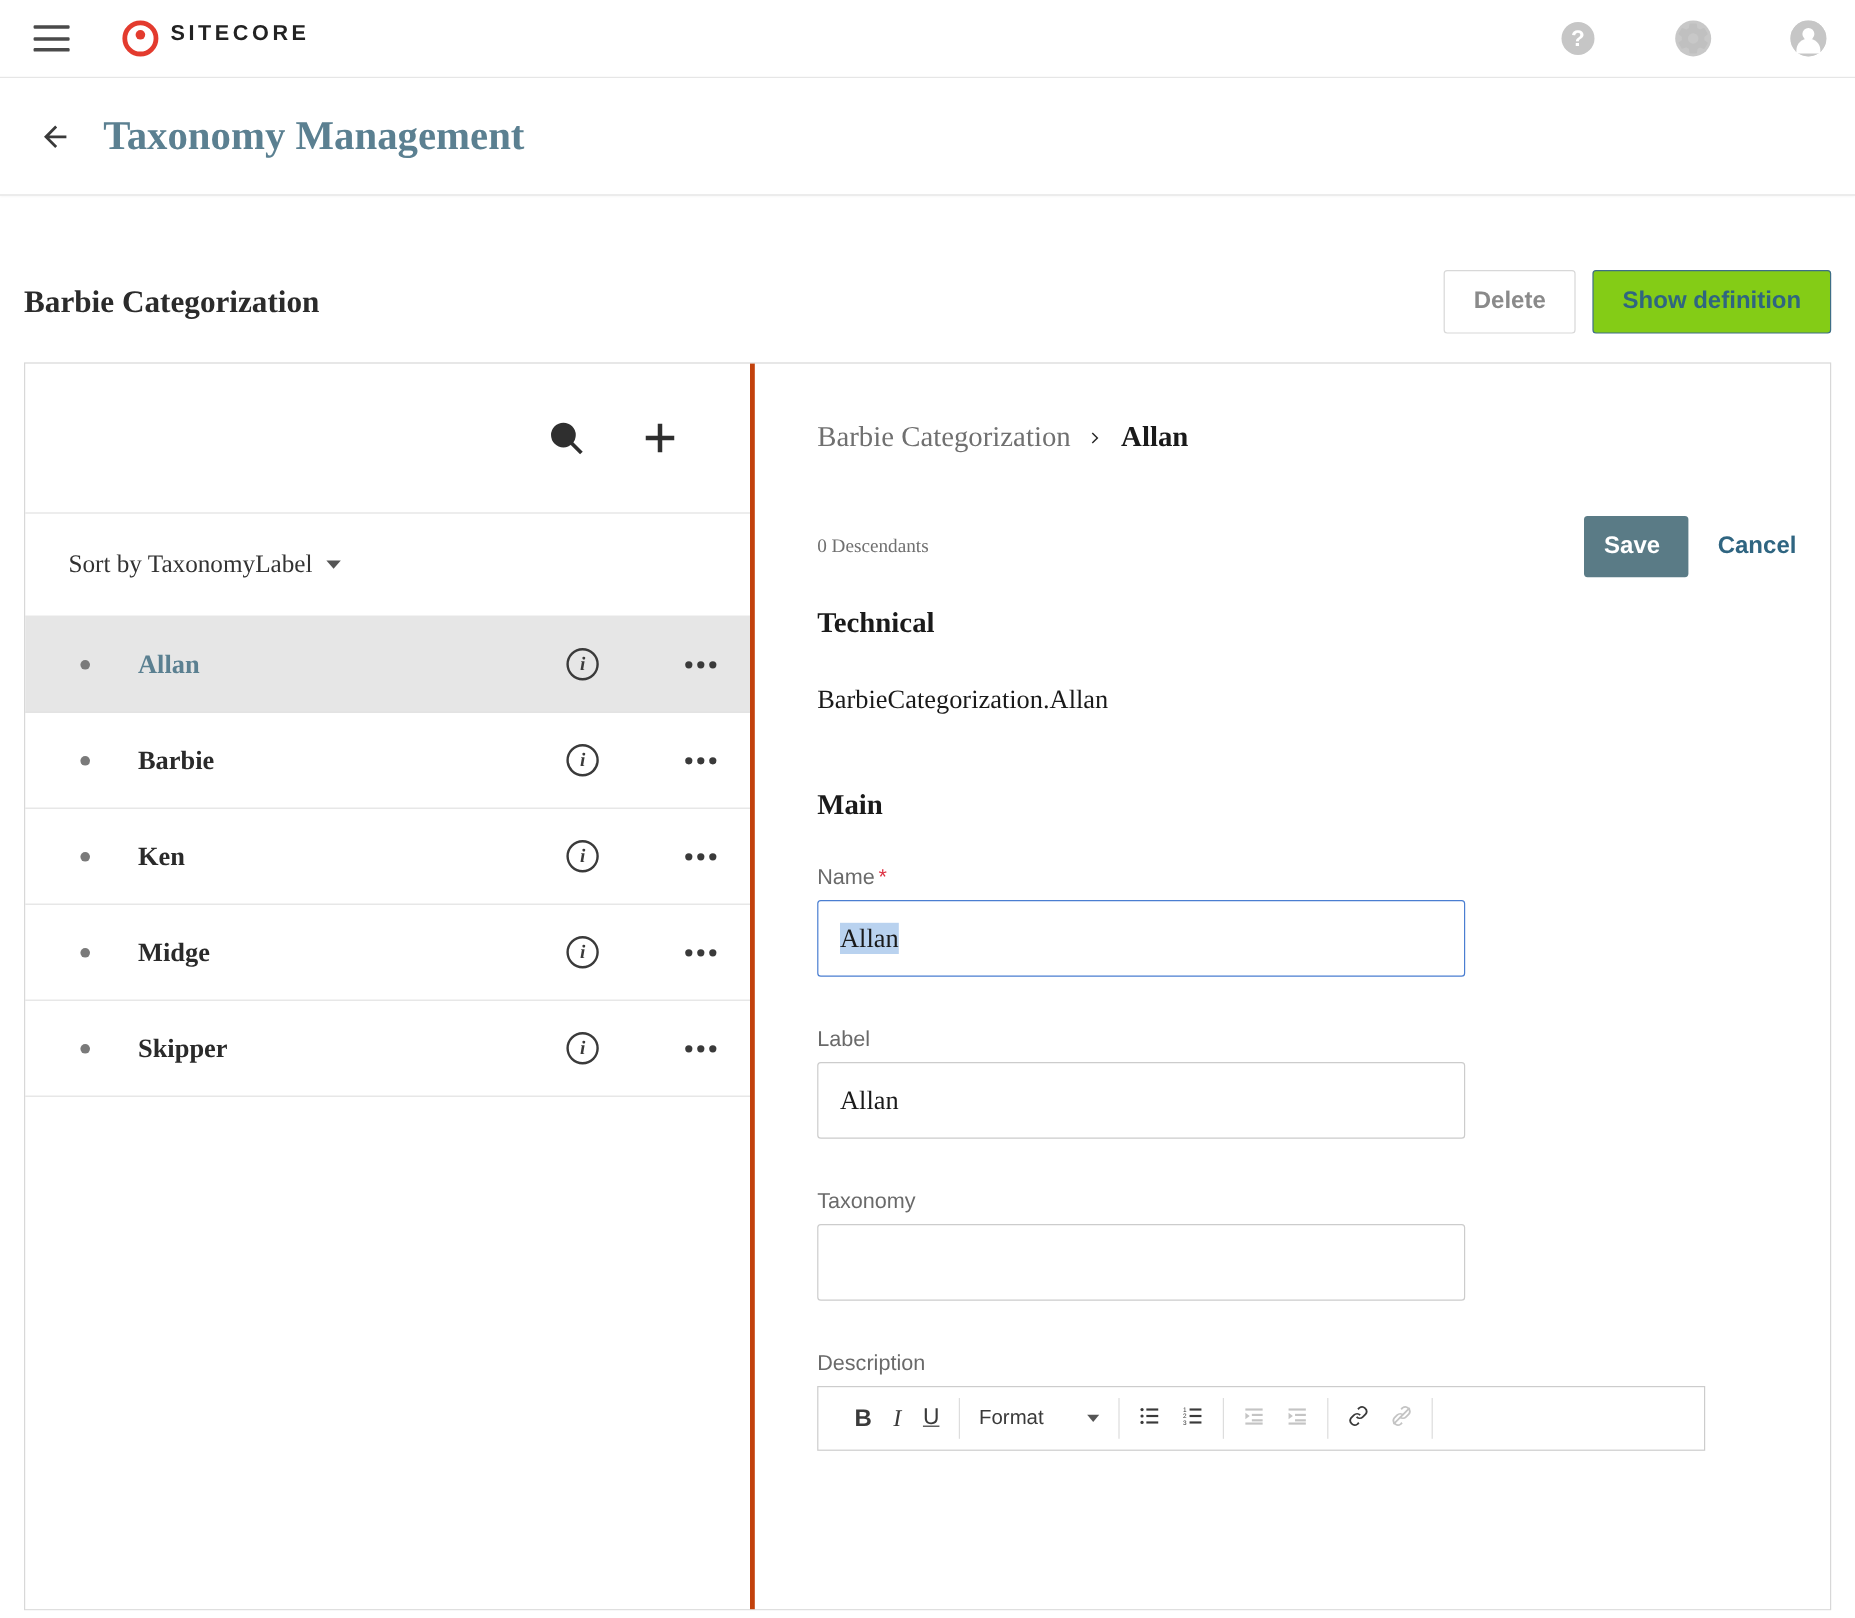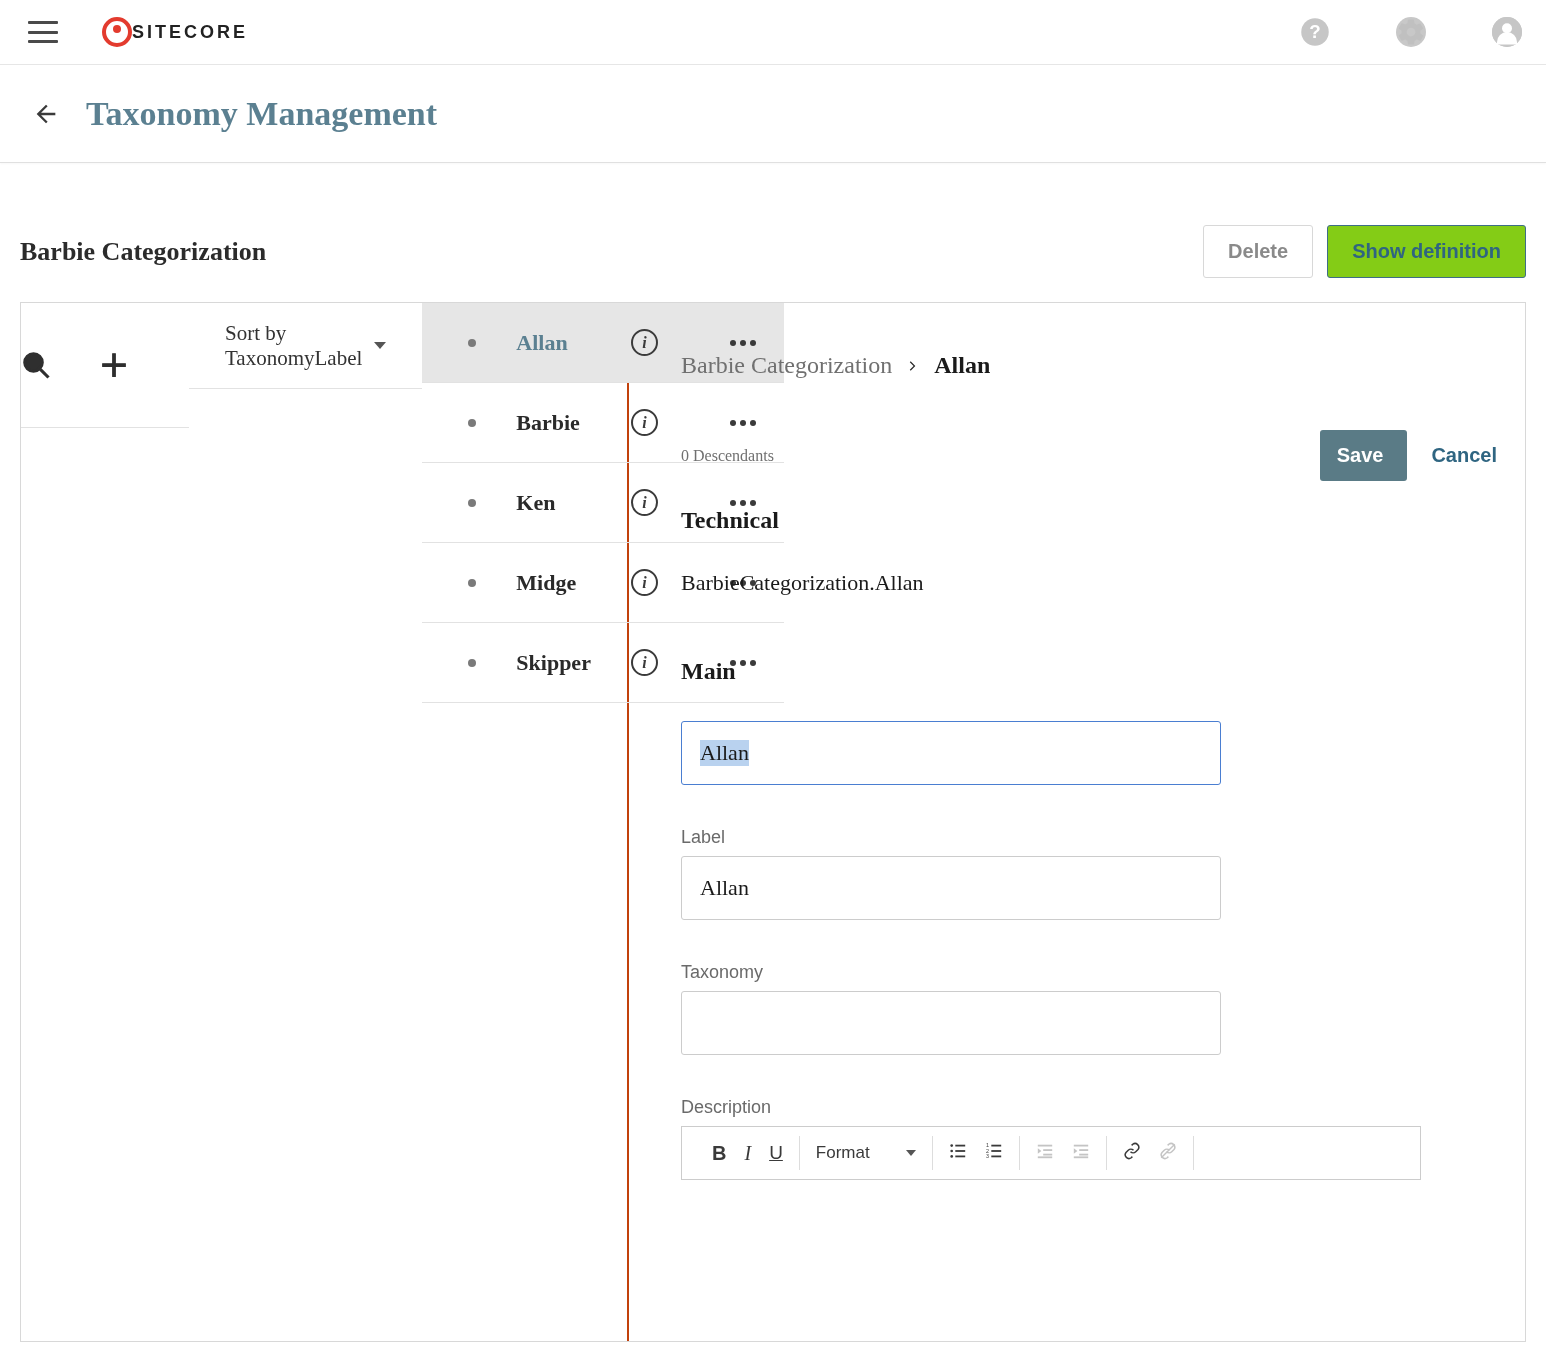--- a/index.html
+++ b/index.html
@@ -11,21 +11,21 @@
     border-bottom: 1px solid #e6e6e6;
     display: flex;
     align-items: center;
     padding: 0 24px 0 28px;
     gap: 44px;
   }
   .hamburger {
     width: 30px; height: 22px; display: flex; flex-direction: column; justify-content: space-between; cursor: pointer;
   }
   .hamburger span { display: block; height: 3px; background: #4a4a4a; border-radius: 1px; }
-  .logo { display: flex; align-items: center; }
+  .logo { display: flex; align-items: flex-start; gap: 10px; }
   .logo-mark {
     width: 30px; height: 30px; border: 4px solid #e33b2e; border-radius: 50%; position: relative;
   }
   .logo-mark::after {
     content: ""; position: absolute; top: 4px; left: 7px; width: 8px; height: 8px; background: #e33b2e; border-radius: 50%;
   }
   .logo-text { font-family: Arial, sans-serif; font-weight: 700; letter-spacing: 3px; font-size: 18px; color: #222; }
   .top-spacer { flex: 1; }
   .top-icon {
     width: 30px; height: 30px; background: #c8c8c8; border-radius: 50%; margin-left: 22px; cursor: pointer;
@@ -60,21 +60,21 @@
   .btn-outline-primary { border: 1.5px solid #3e6e86; background: #84cc16; color: #2f6581; }
 
   .panel {
     border: 1px solid #d8d8d8;
     display: flex;
     min-height: 1040px;
   }
 
   
   .left-col {
-    width: 608px; border-right: 2px solid #c2410c; display: flex; 
+    width: 608px; border-right: 4px solid #c2410c; display: flex; flex-direction: column;
   }
   .left-toolbar {
     height: 125px; border-bottom: 1px solid #e2e2e2; display: flex; align-items: center; justify-content: flex-end; gap: 48px; padding-right: 60px;
   }
   .tool-icon { width: 30px; height: 30px; cursor: pointer; }
   .tool-icon svg { width: 30px; height: 30px; fill: #2f2f2f; stroke: #2f2f2f; }
   .sort-row {
     height: 86px; display: flex; align-items: center; padding: 0 36px 0 36px; font-family: Georgia, serif; font-size: 21px; color: #333; border-bottom: 1px solid #e2e2e2;
   }
   .sort-row .chev { width: 0; height: 0; border-left: 6px solid transparent; border-right: 6px solid transparent; border-top: 7px solid #555; margin-left: 12px; }
@@ -279,20 +279,23 @@
         <button class="btn-cancel-link">Cancel</button>
       </div>
 
       <div class="group-header">Technical</div>
 
       <div class="field-value">BarbieCategorization.Allan</div>
 
       <div class="group-header">Main</div>
 
       <div class="field-block">
+        <label class="field-label">
+          <span>Name</span><span class="req">*</span>
+        </label>
         <div class="text-input focused" style="display:flex;align-items:center;">
           <span class="name-highlight">Allan</span>
         </div>
       </div>
 
       <div class="field-block">
         <label class="field-label">Label</label>
         <input class="text-input" value="Allan" style="">
       </div>
 

